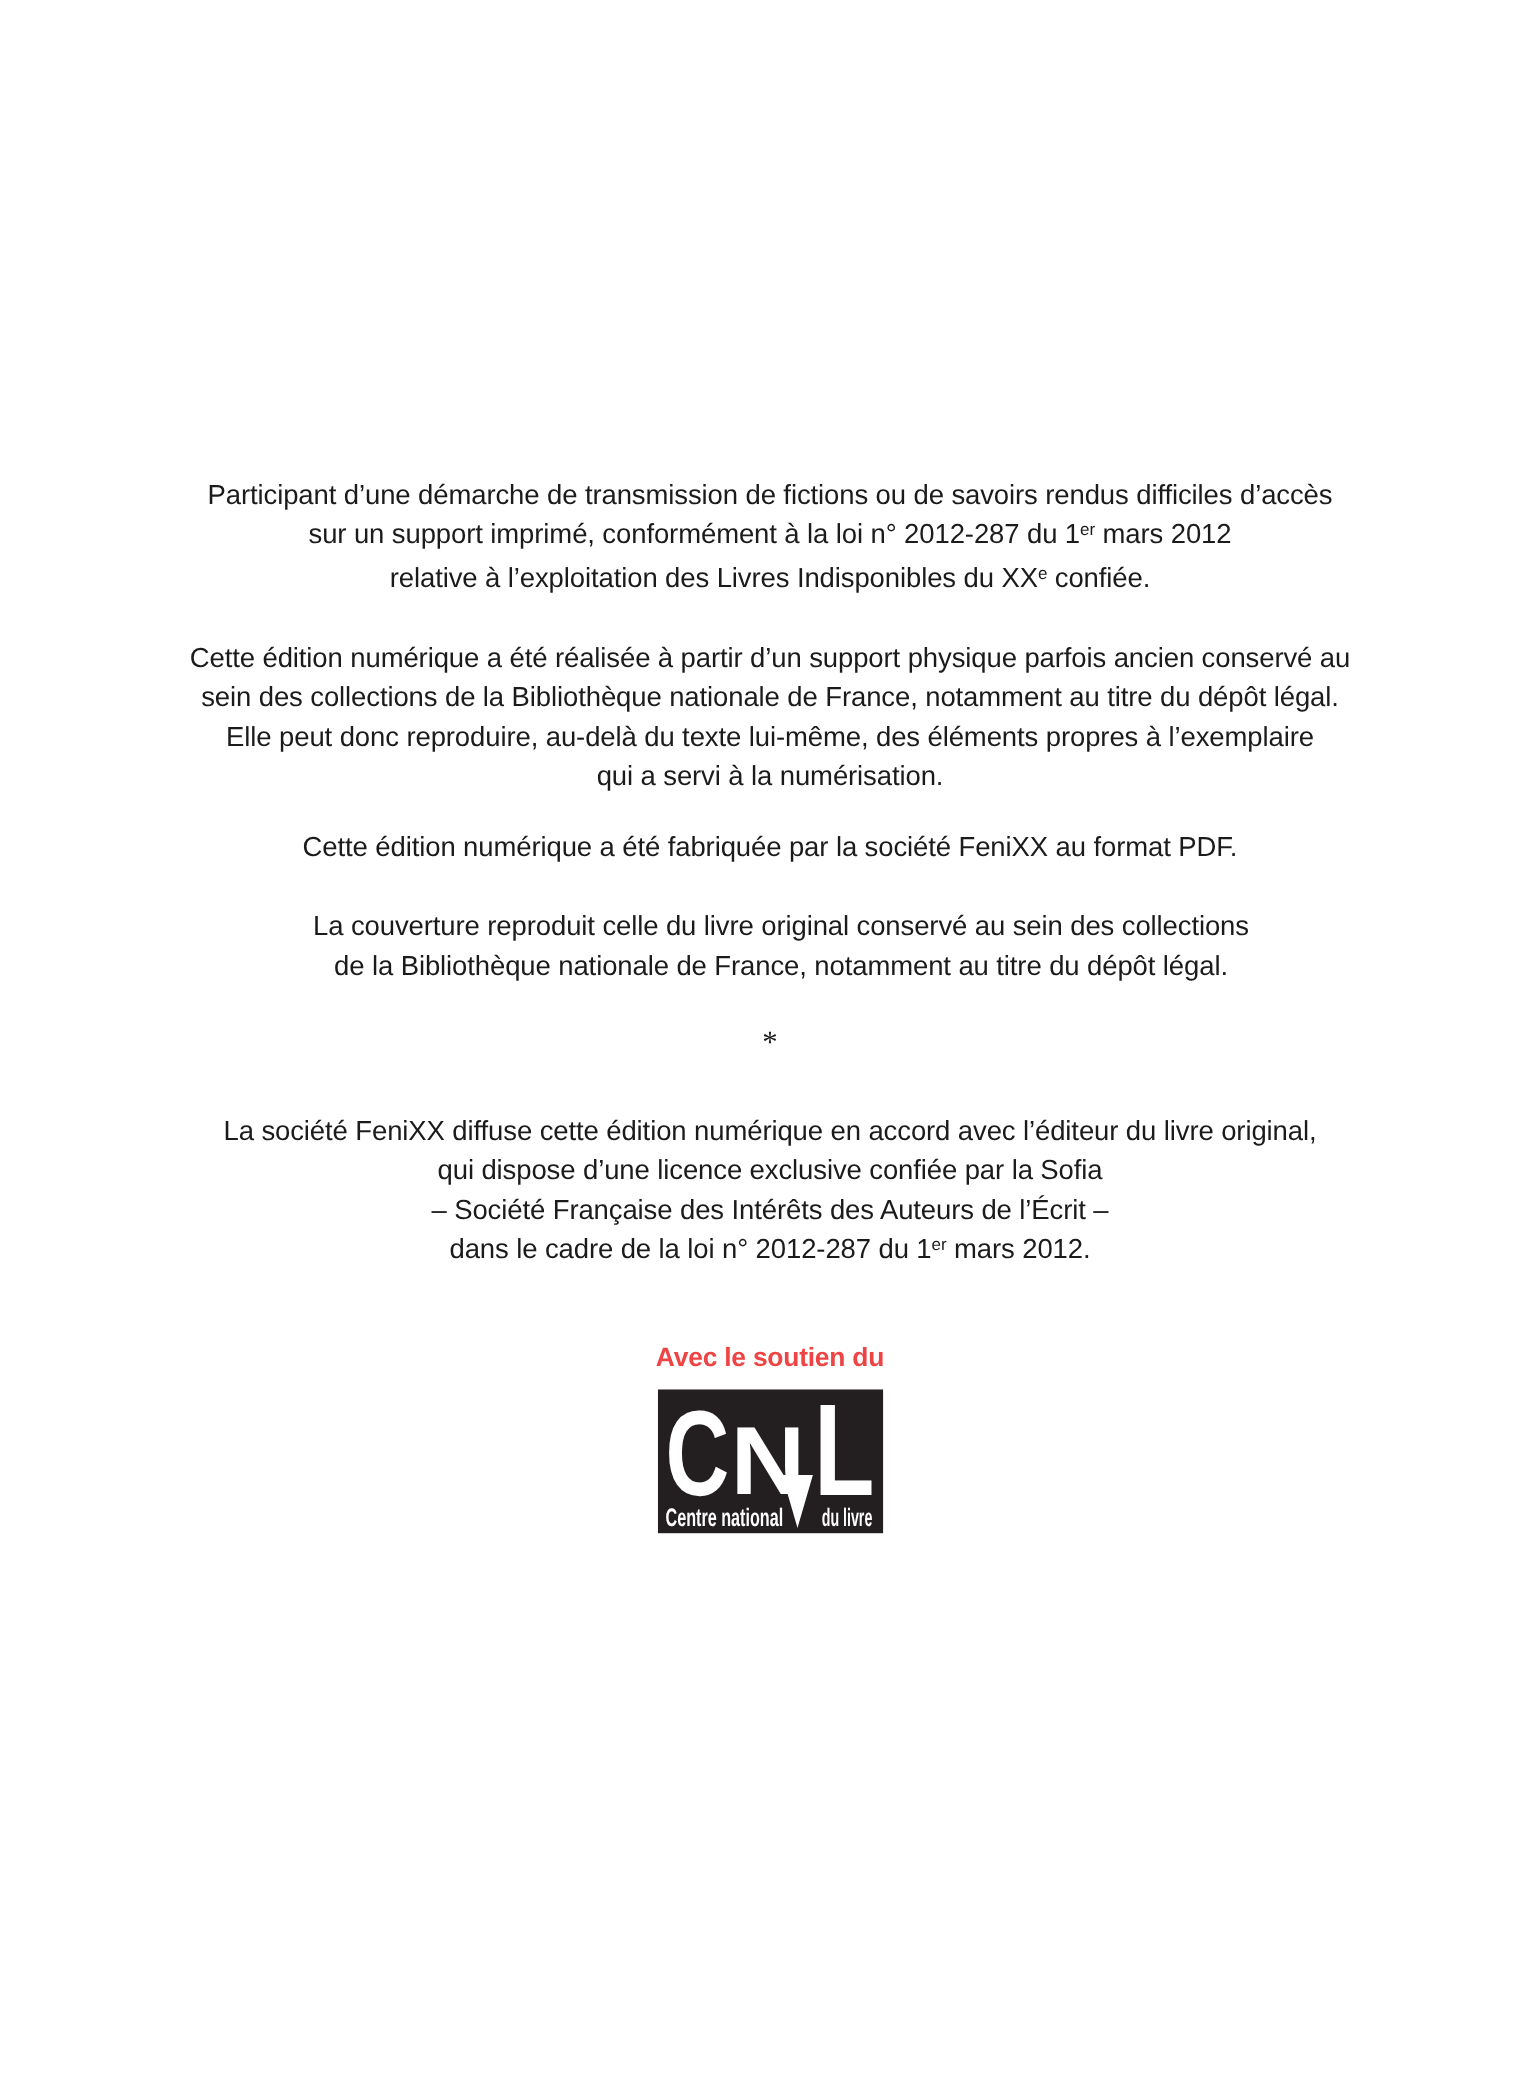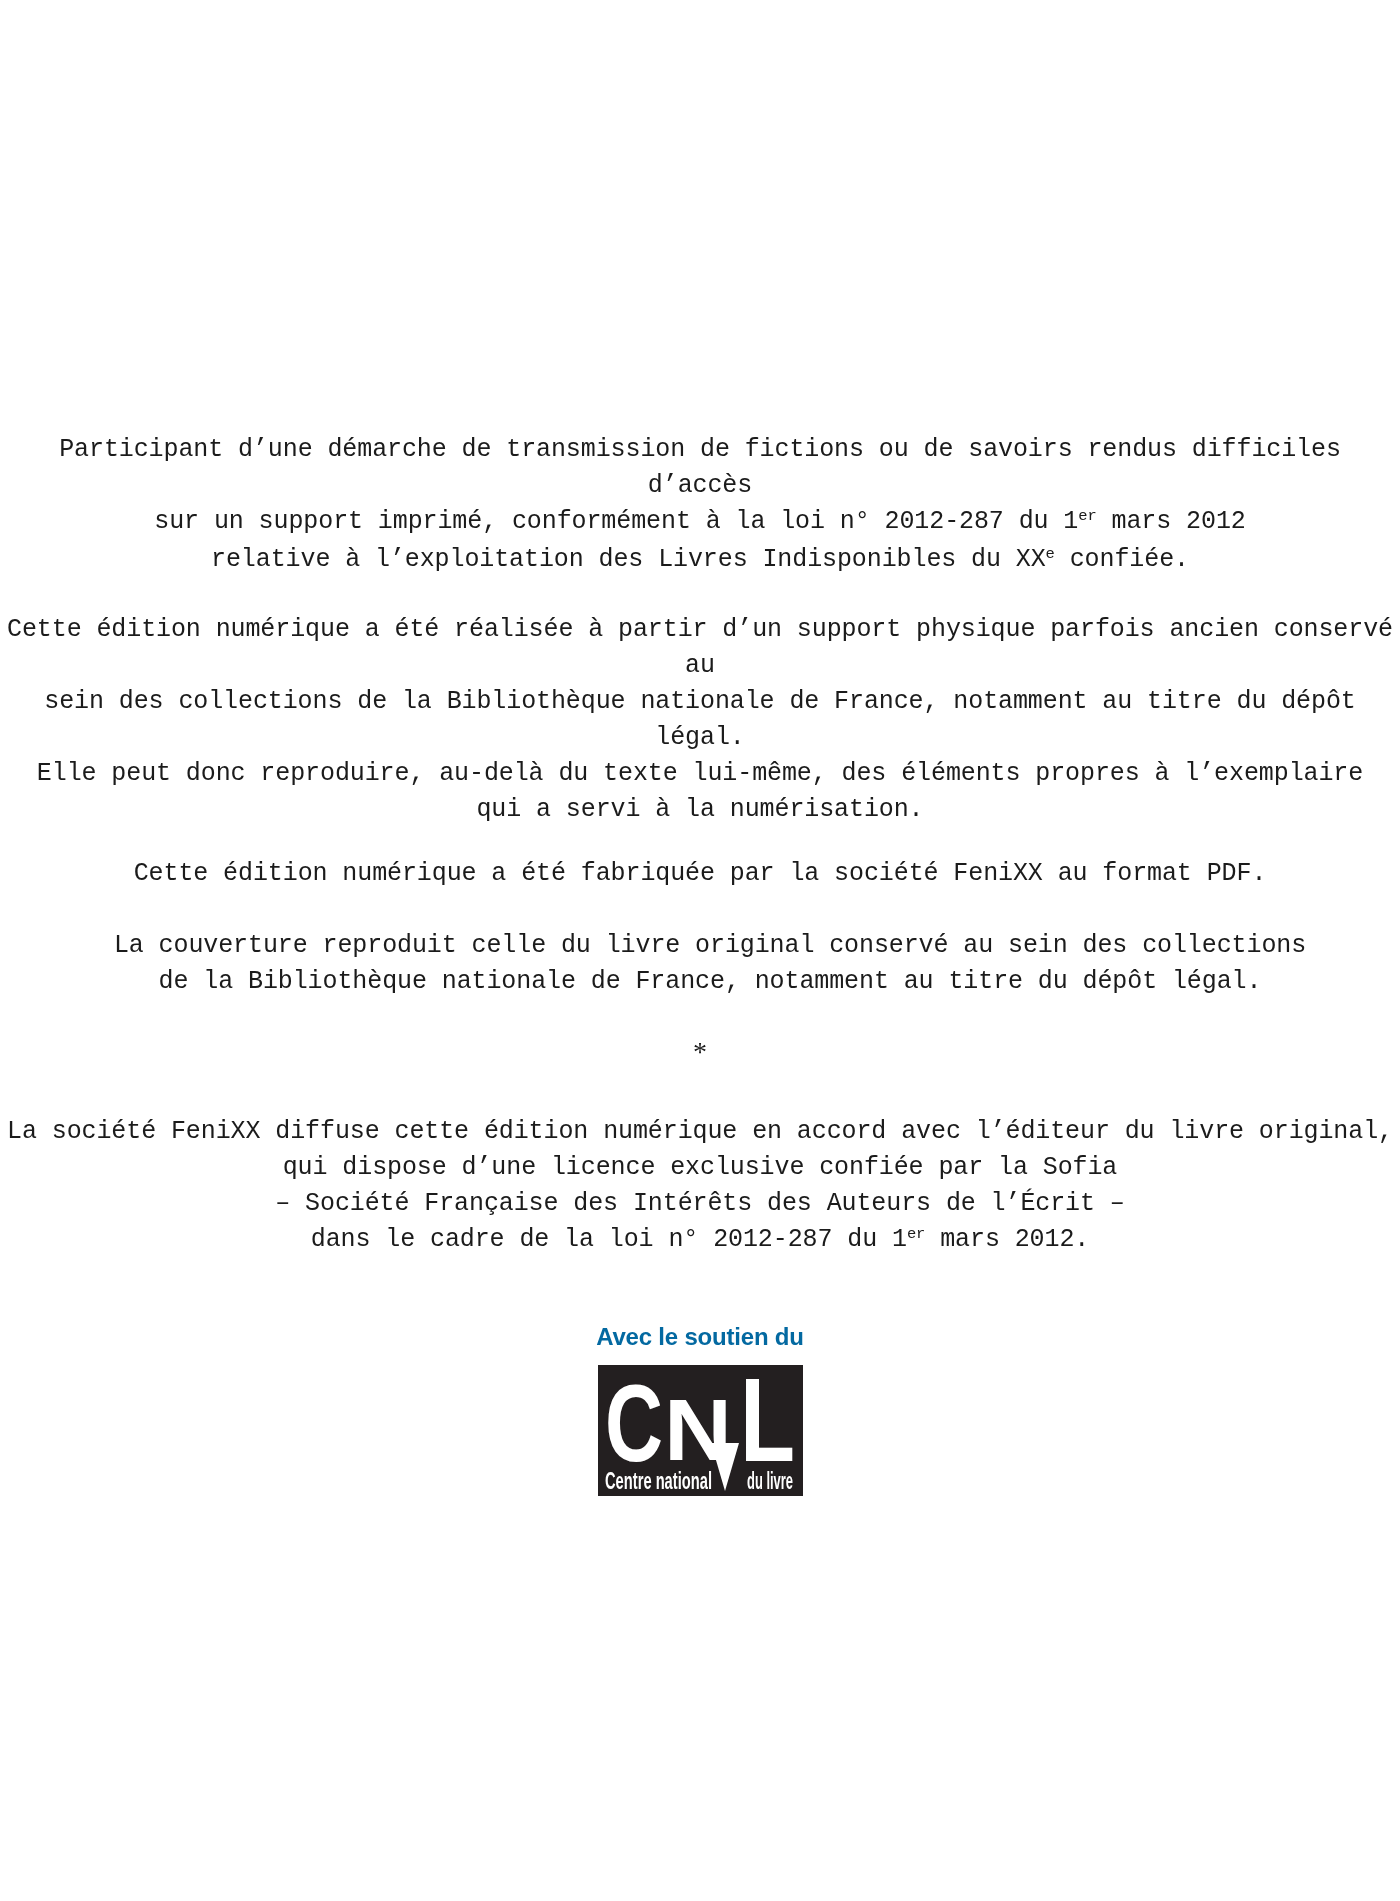--- a/index.html
+++ b/index.html
@@ -27,41 +27,41 @@
     margin: 32px 0 0 0;
     font-size: 25px;
     line-height: 36px;
     letter-spacing: -0.1px;
   }
   .notice > .para:first-child { margin-top: 0; }
   .notice > :nth-child(3) { margin-top: 28px; }
   .notice > :nth-child(4) { margin-top: 36px; margin-left: 20px; }
   .notice > .separator { margin-top: 34px; }
   .notice > :nth-child(6) { margin-top: 44px; }
-  .line { display: block; font-family: Liberation Mono, monospace; }
+  .line { display: block; }
   sup.sup {
     font-size: 62%;
     vertical-align: baseline;
     position: relative;
     top: -8px;
   }
   .separator {
     font-size: 28px;
     line-height: 36px;
     font-family: "Liberation Serif", serif;
   }
   .support {
     margin-top: 62px;
     text-align: center;
   }
   .support-label {
     font-size: 24px;
     line-height: 30px;
     font-weight: bold;
-    color: #0369a1;
+    color: #ef4444;
     letter-spacing: -0.2px;
   }
   .cnl-logo {
     display: block;
     margin: 13px auto 0 auto;
   }
   .cnl-logo text {
     font-family: "Liberation Sans", sans-serif;
     font-weight: bold;
     fill: #ffffff;

